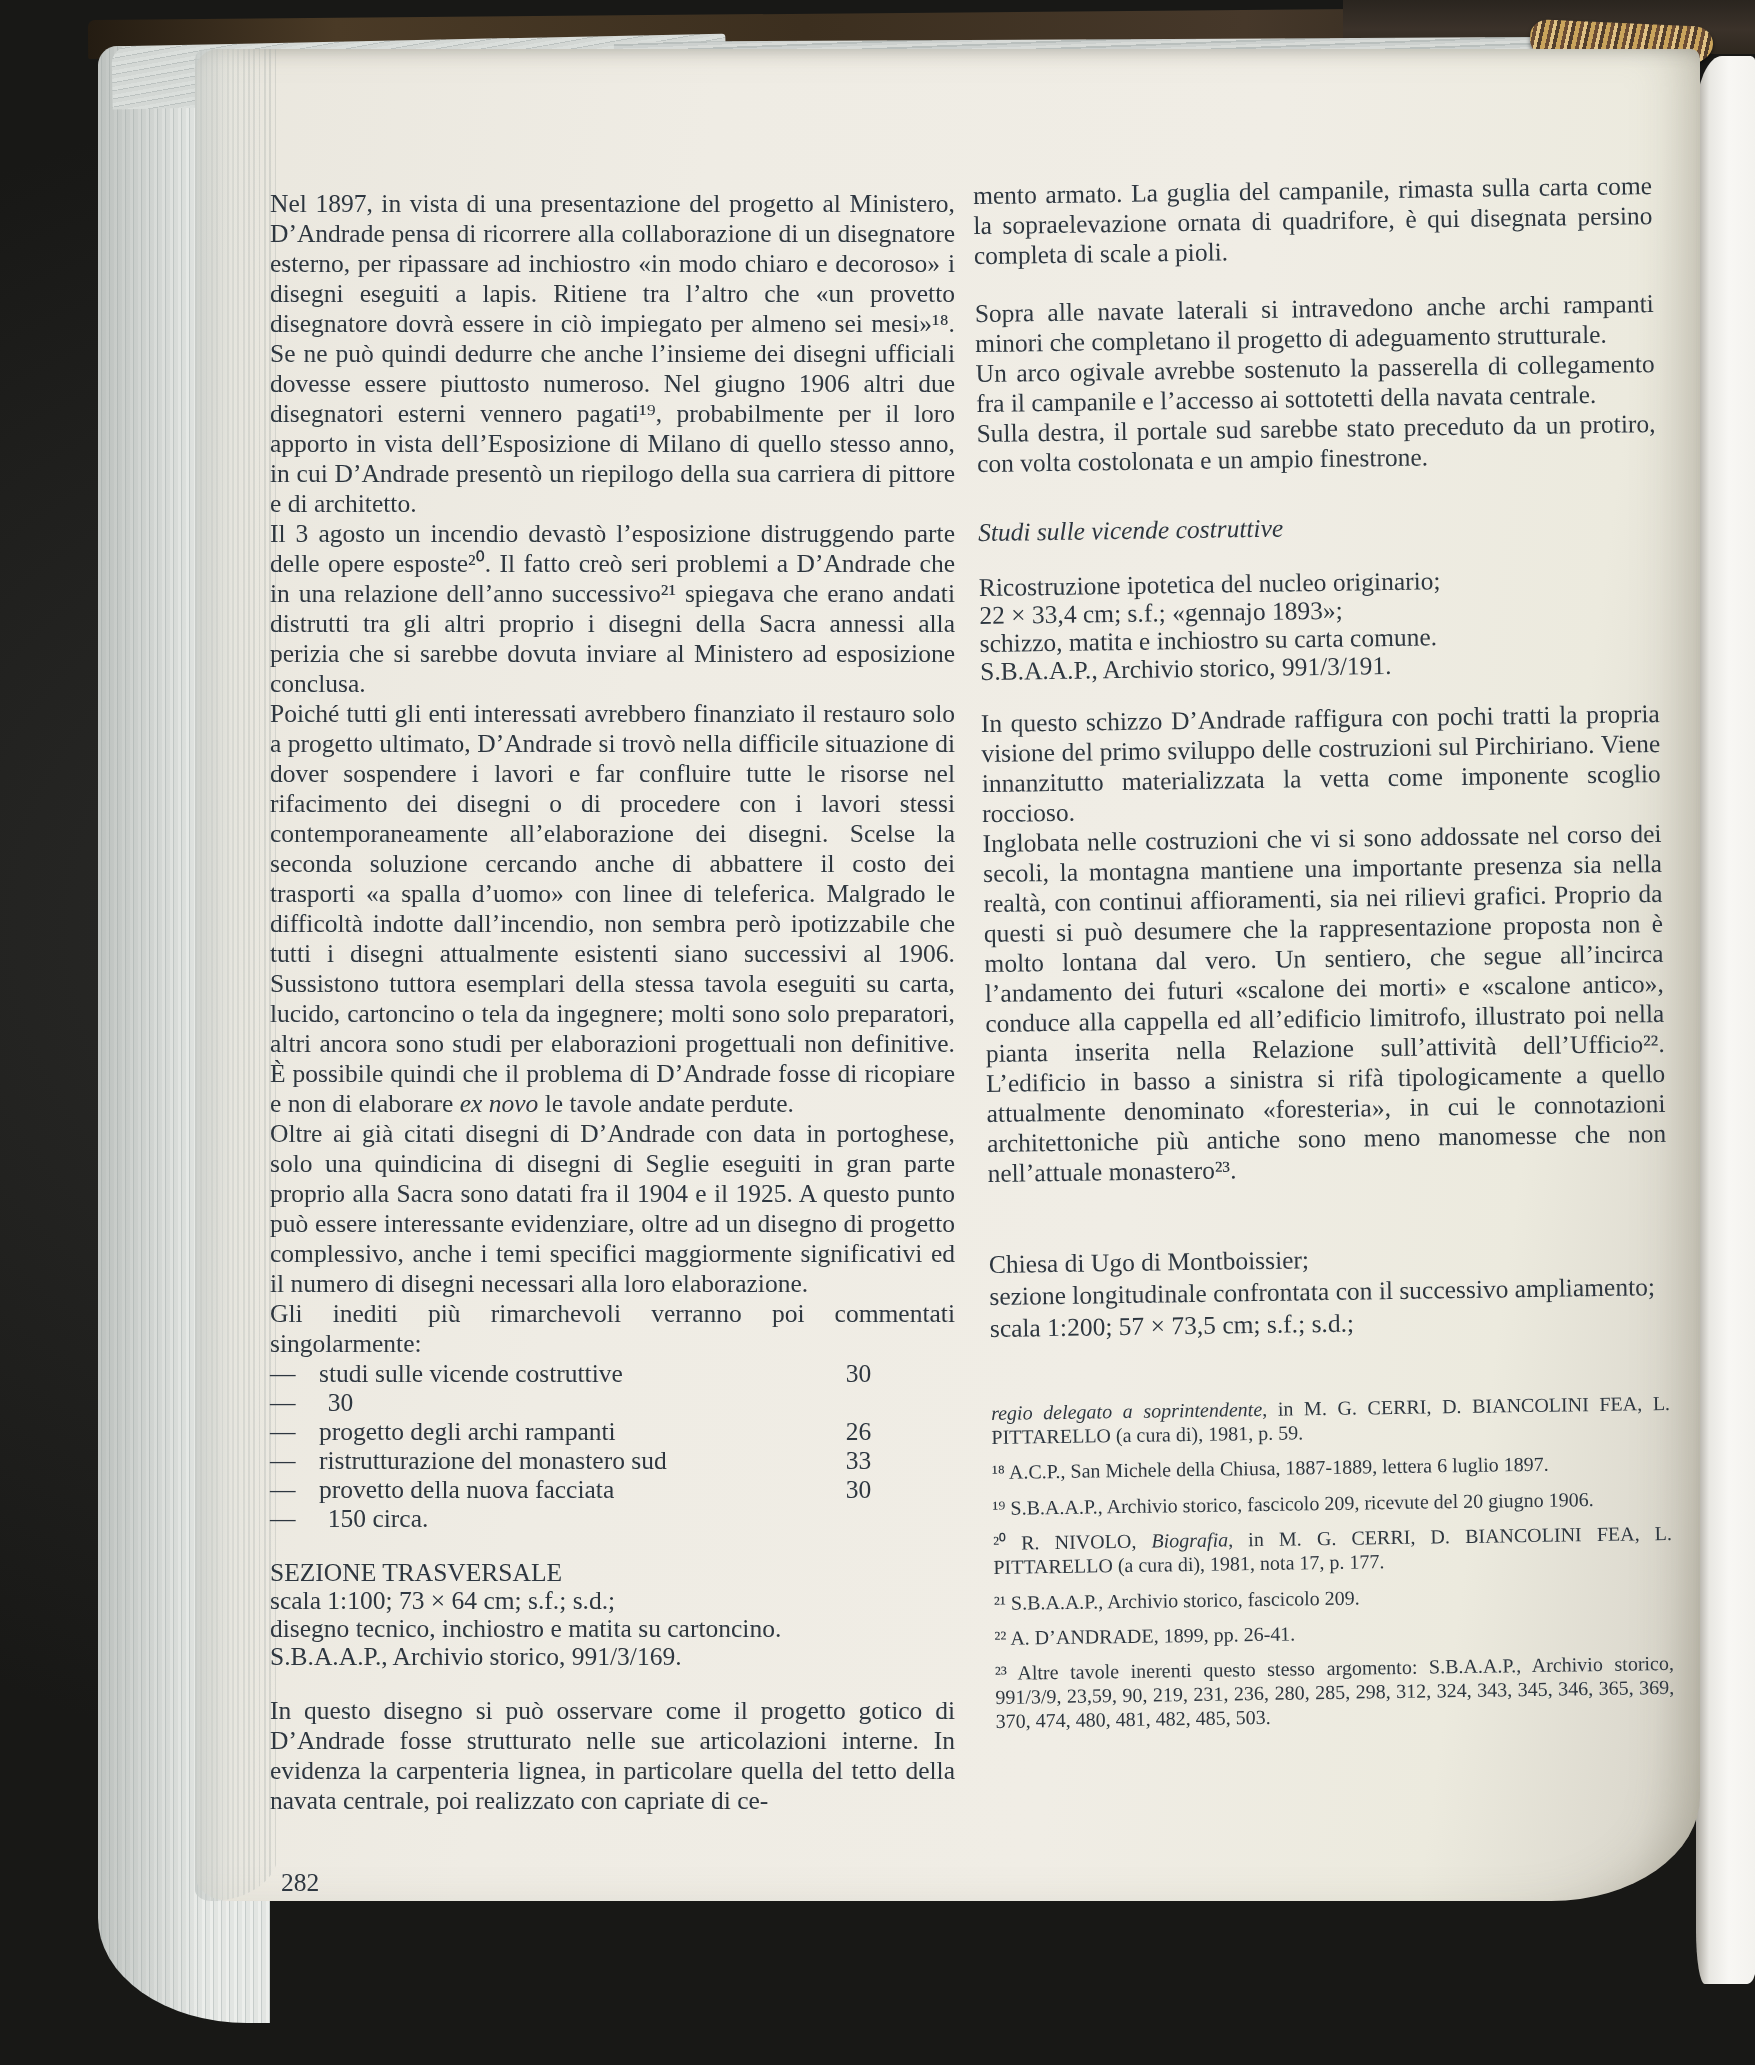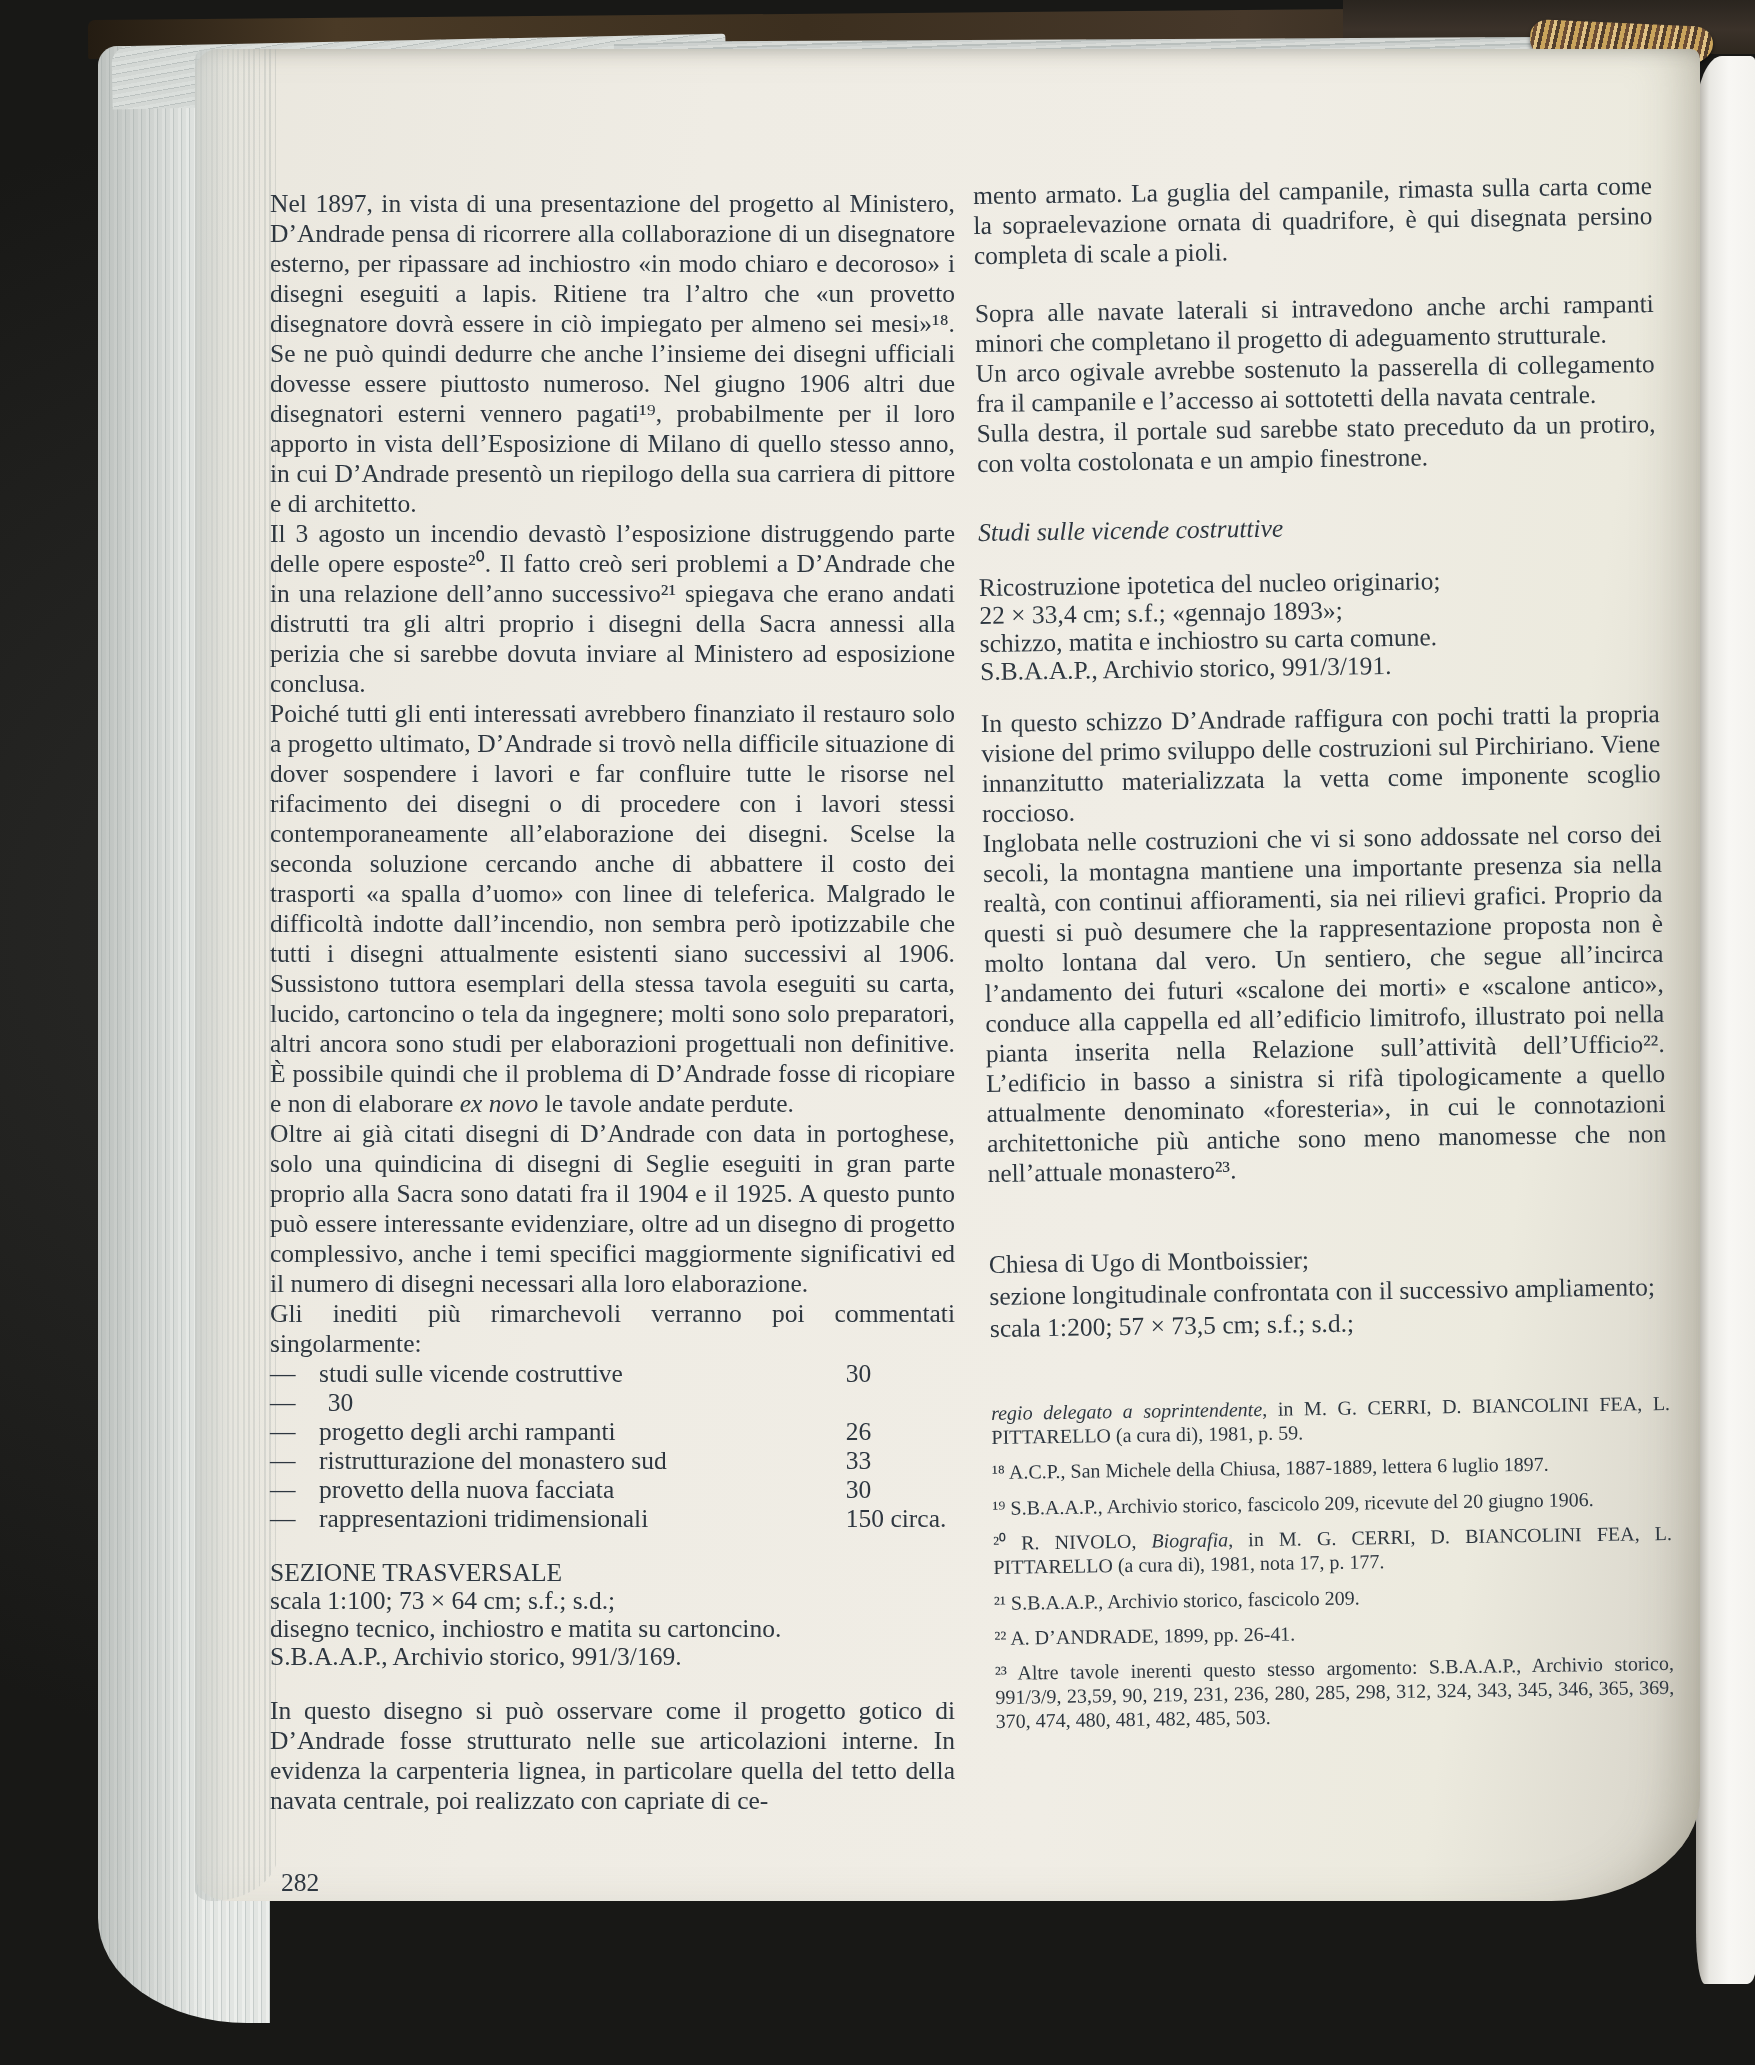--- a/index.html
+++ b/index.html
@@ -113,21 +113,20 @@
           <span class="label">ristrutturazione del monastero sud</span>
           <span class="num">33</span>
         </div>
         <div class="list-row">
           <span class="dash">—</span>
           <span class="label">provetto della nuova facciata</span>
           <span class="num">30</span>
         </div>
         <div class="list-row">
           <span class="dash">—</span>
-          <span class="label">rappresentazioni tridimensionali</span>
           <span class="num">150 circa.</span>
         </div>
       </div>
 
       <div class="cap left-cap">
         <p>SEZIONE TRASVERSALE</p>
         <p>scala 1:100; 73 × 64 cm; s.f.; s.d.;</p>
         <p>disegno tecnico, inchiostro e matita su cartoncino.</p>
         <p>S.B.A.A.P., Archivio storico, 991/3/169.</p>
       </div>

